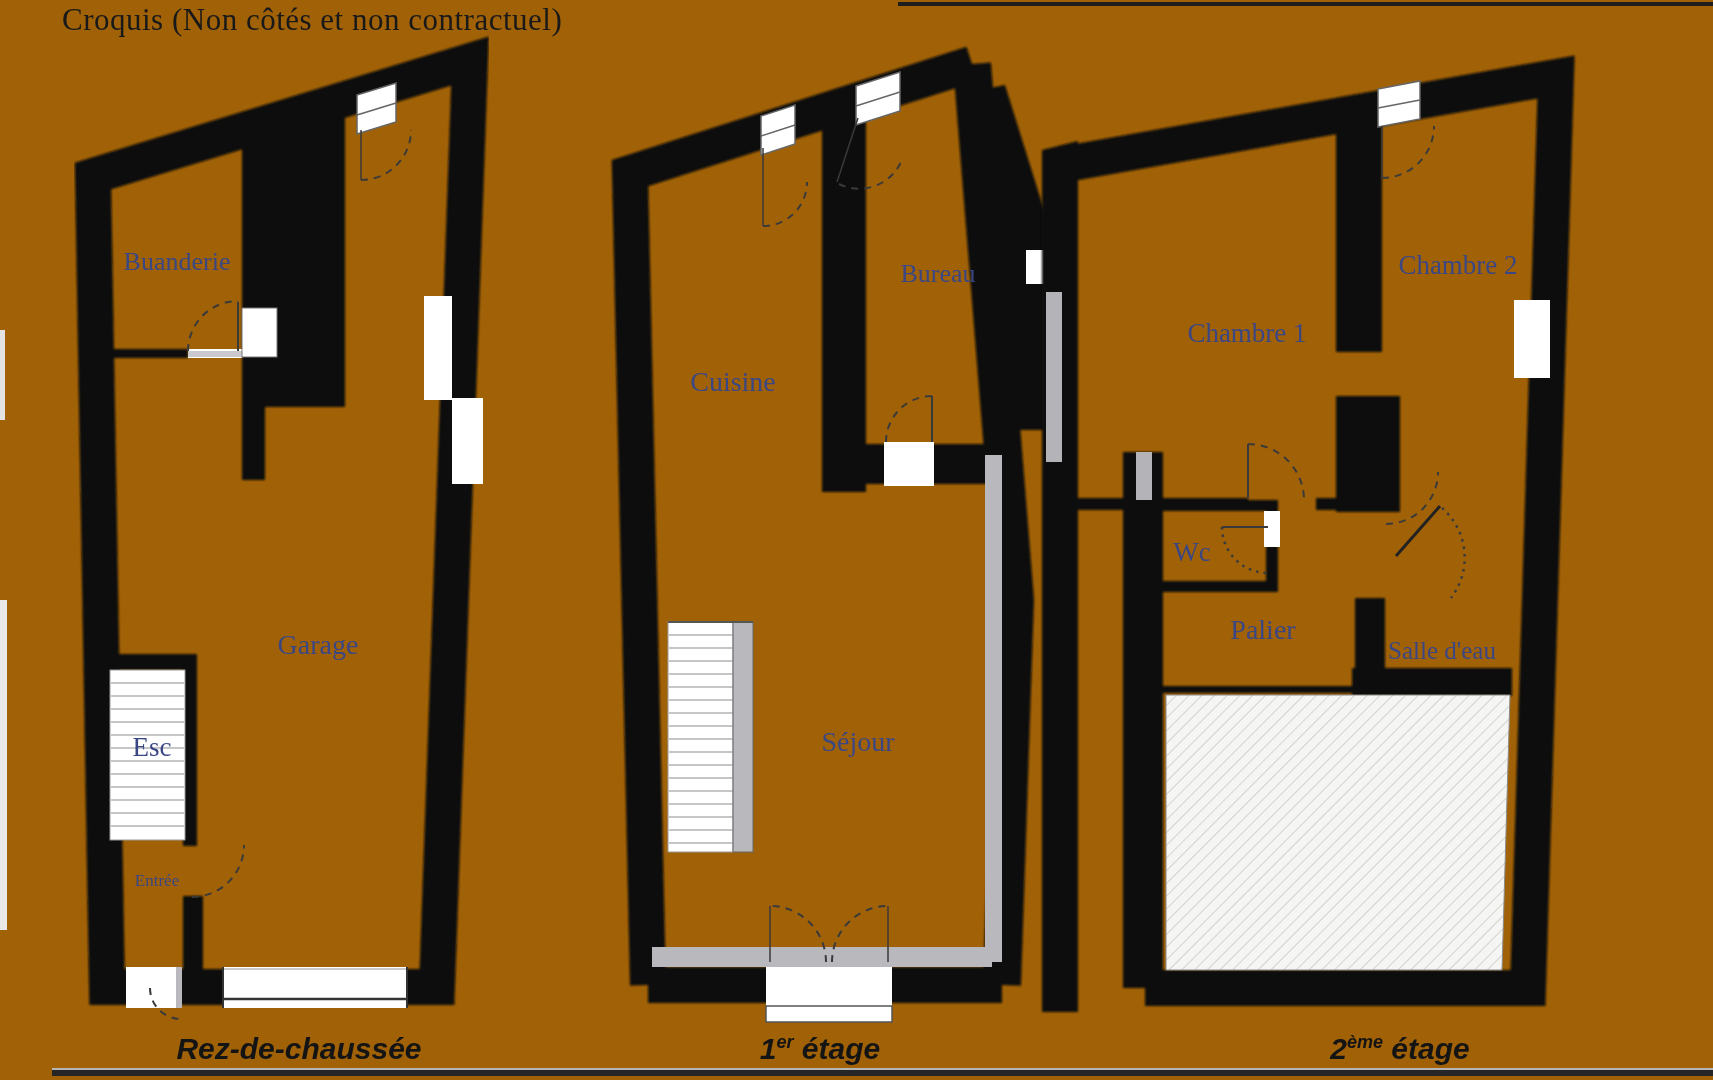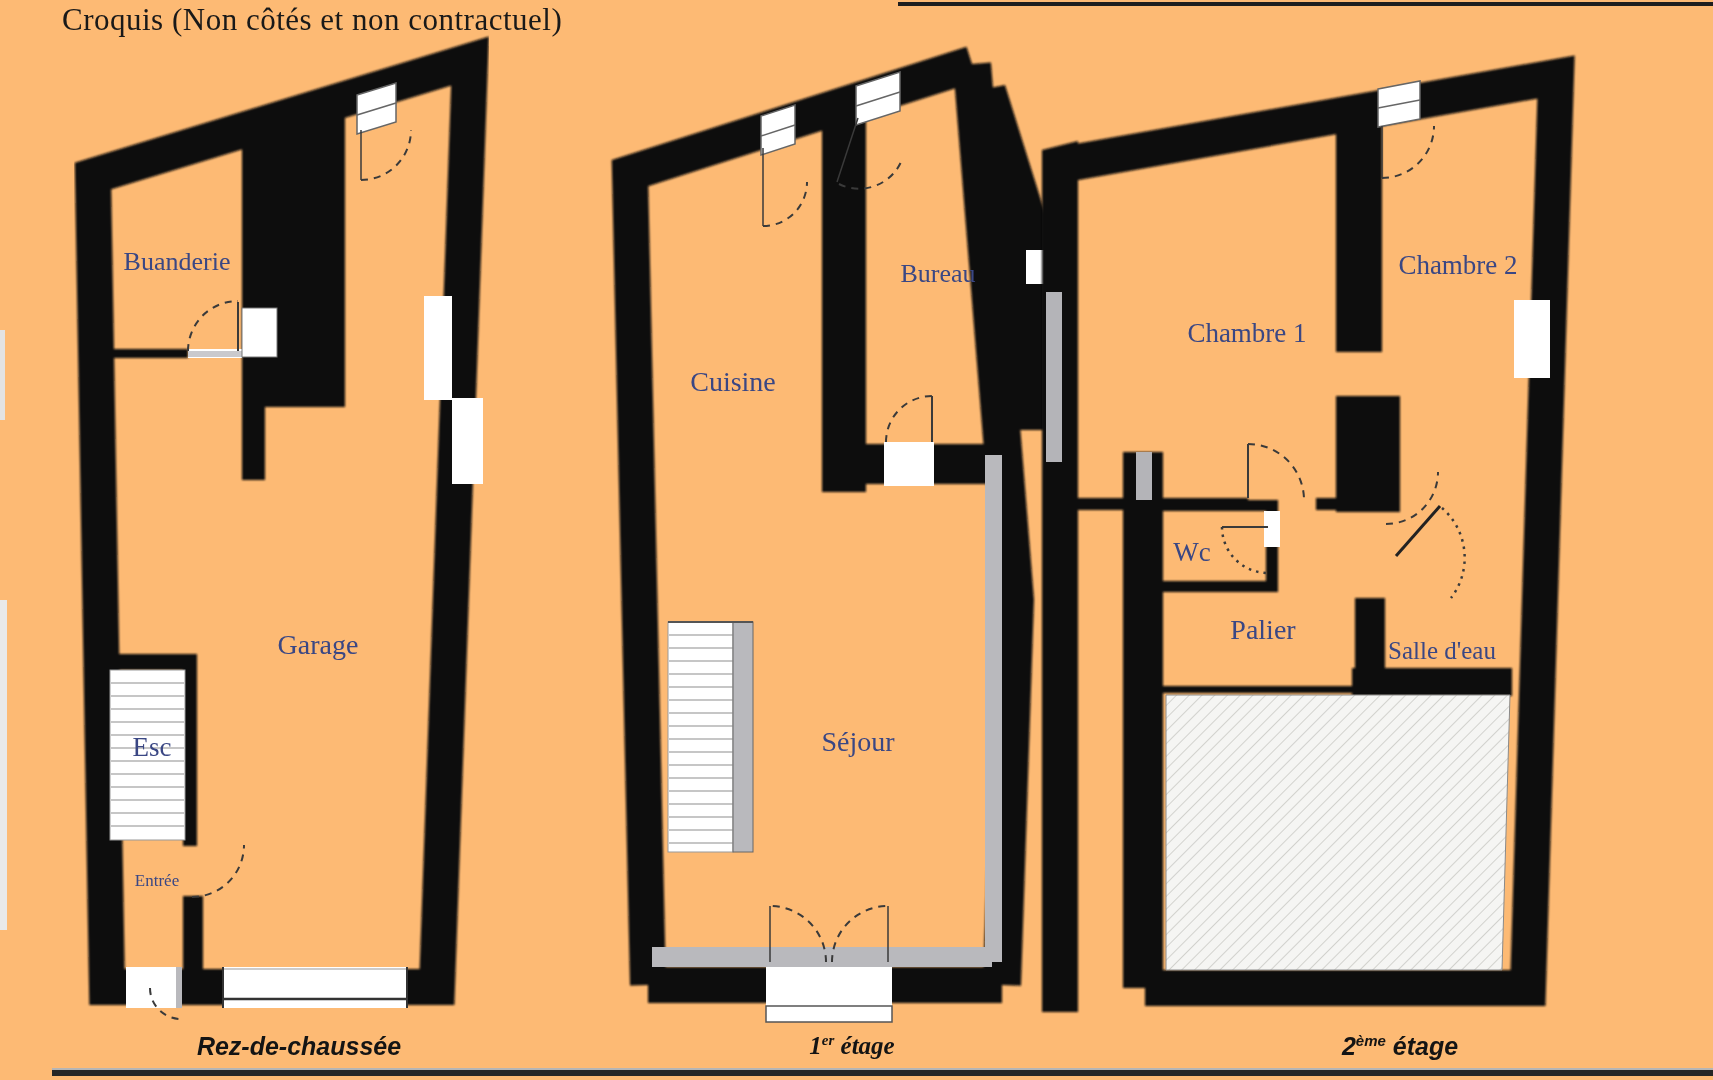--- a/index.html
+++ b/index.html
@@ -1,26 +1,26 @@
 <!DOCTYPE html>
 <html><head>
 <meta charset="utf-8">
 <style>
   html,body{margin:0;padding:0;background:#ffffff;}
-  #page{position:relative;width:1713px;height:1080px;background:#fdba74;overflow:hidden;
+  #page{position:relative;width:1713px;height:1080px;background:#a16207;overflow:hidden;
         font-family:"Liberation Serif", serif;}
   #plans-svg{position:absolute;left:0;top:0;width:1713px;height:1080px;}
   .doc-title{position:absolute;left:62px;top:2px;font-family:"Liberation Serif",serif;
              font-size:31px;color:#191919;letter-spacing:0.5px;white-space:nowrap;}
   .floor-label{position:absolute;top:1032px;transform:translateX(-50%);
                font-family:"Liberation Sans",sans-serif;font-weight:bold;font-style:italic;
-               font-size:25px;color:#141414;white-space:nowrap;}
+               font-size:30px;color:#141414;white-space:nowrap;}
   .floor-label sup{font-size:60%;}
   #floor-label-0{left:299px;}
-  #floor-label-1{left:852px;font-family:Liberation Serif, serif;}
+  #floor-label-1{left:820px;}
   #floor-label-2{left:1400px;}
   .rule-top{position:absolute;left:898px;top:2px;width:815px;height:4px;background:#1e1e1e;}
   .rule-bottom{position:absolute;left:52px;top:1070px;width:1661px;height:6px;background:#262626;
                box-shadow:0 -2px 0 #b5b5b5;}
   .edge-artifact{position:absolute;left:0;top:600px;width:7px;height:330px;background:#e9e9e9;}
   .edge-artifact2{position:absolute;left:0;top:330px;width:5px;height:90px;background:#e3e3e3;}
 </style>
 </head>
 <body>
 

